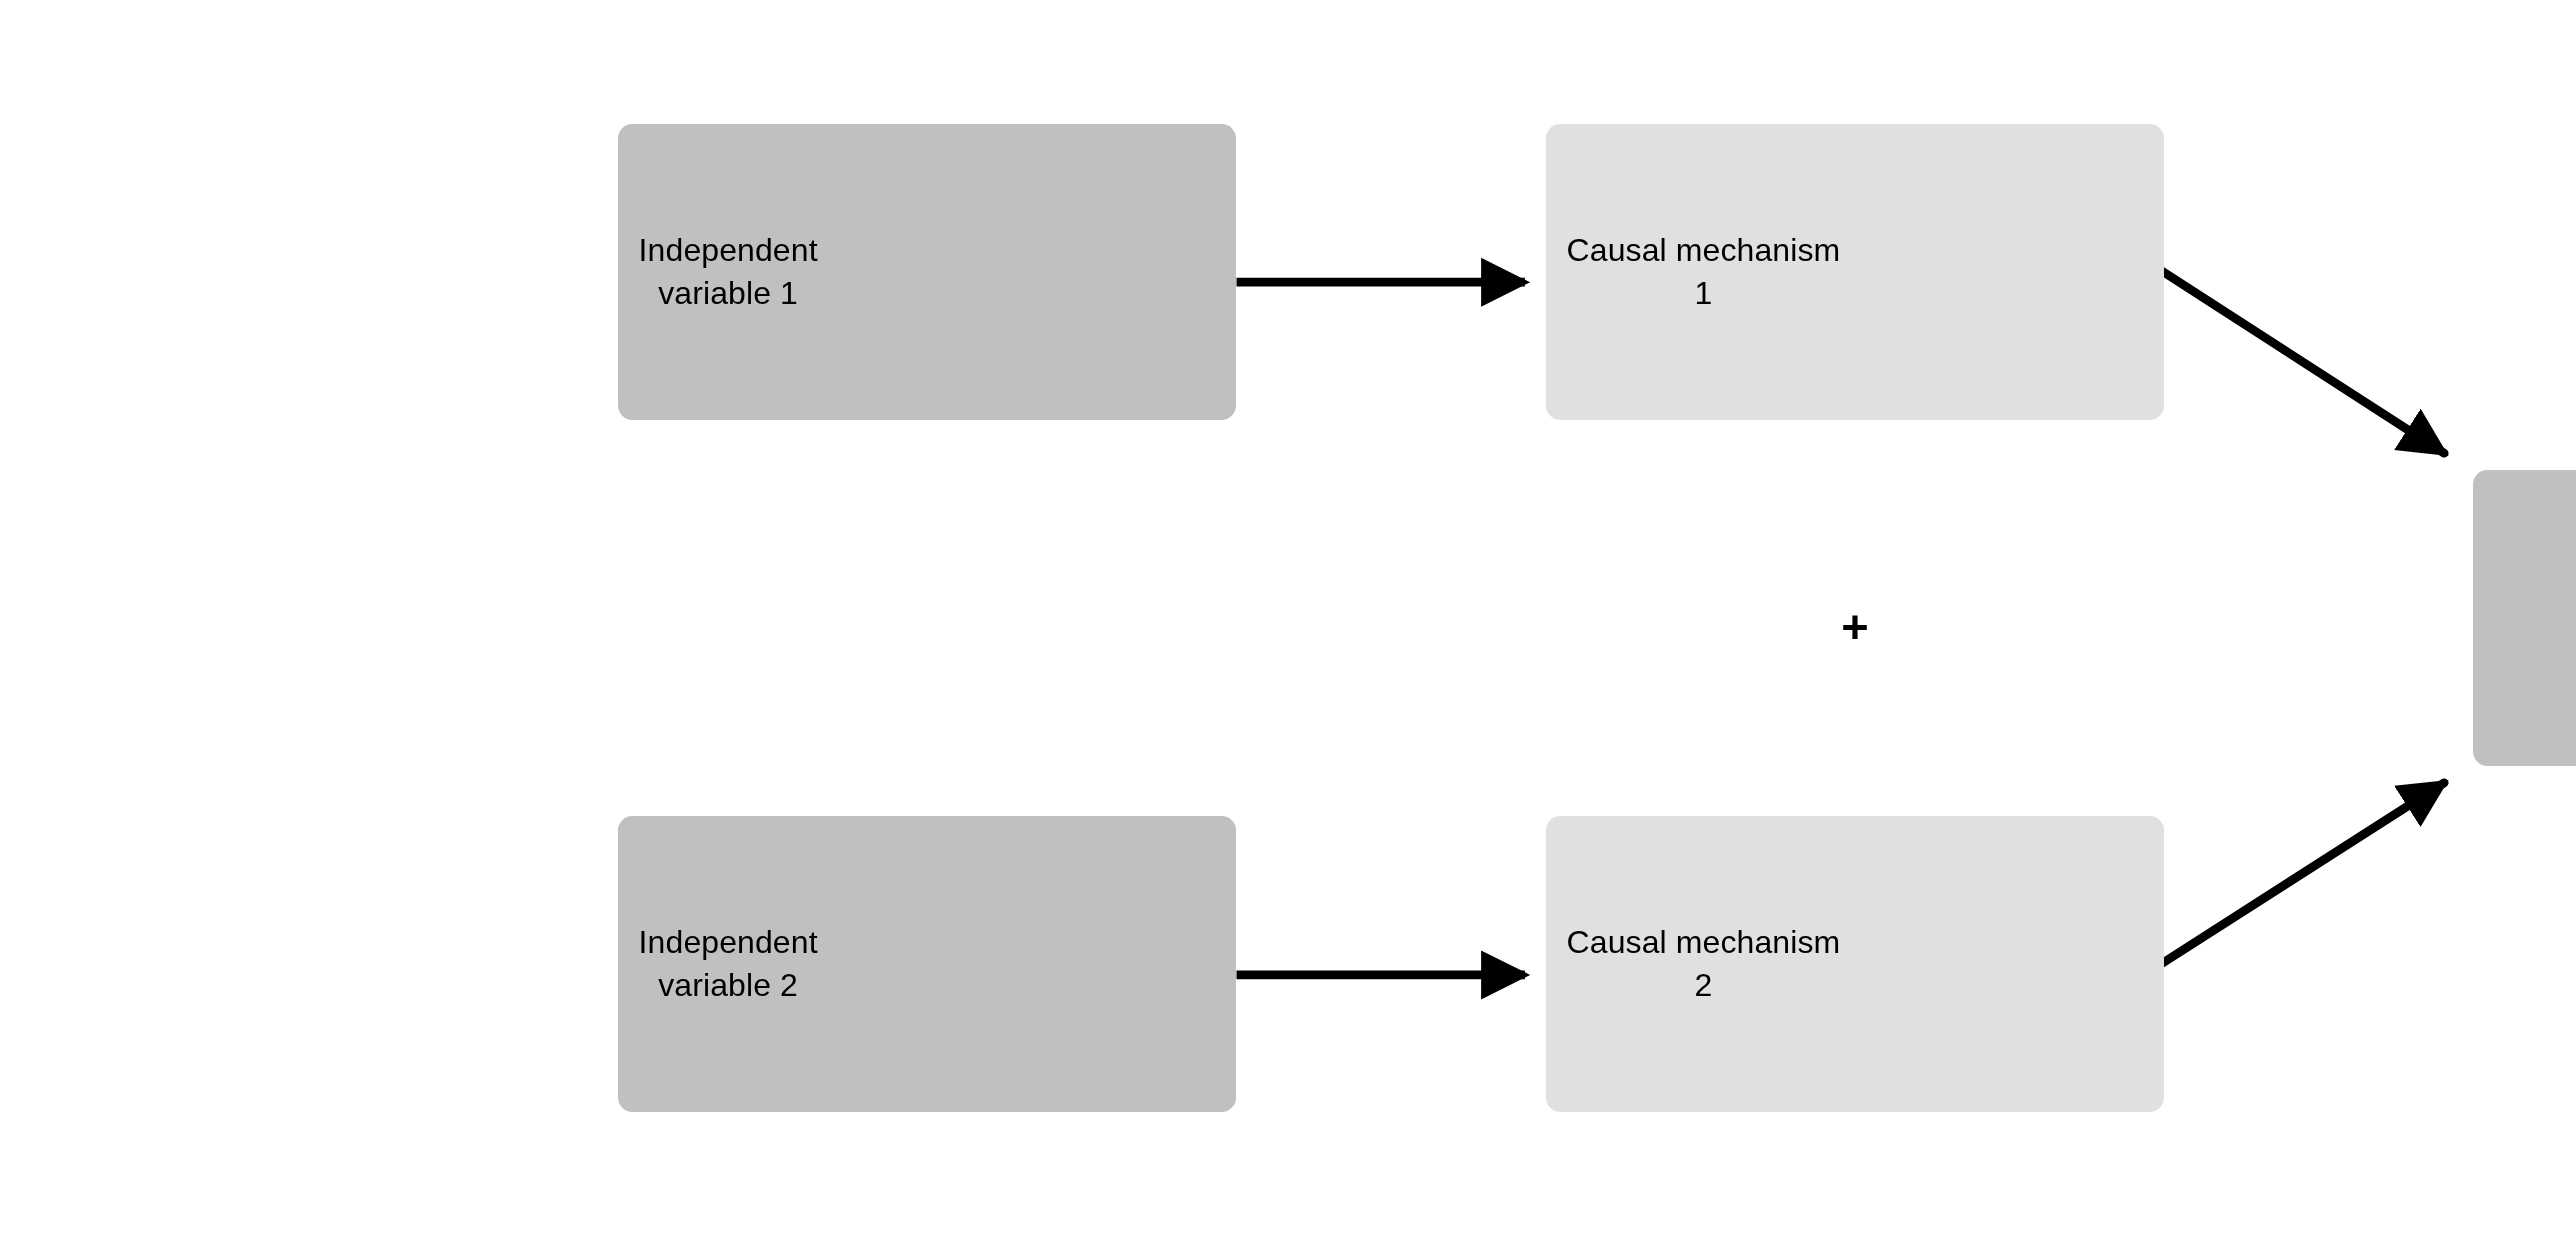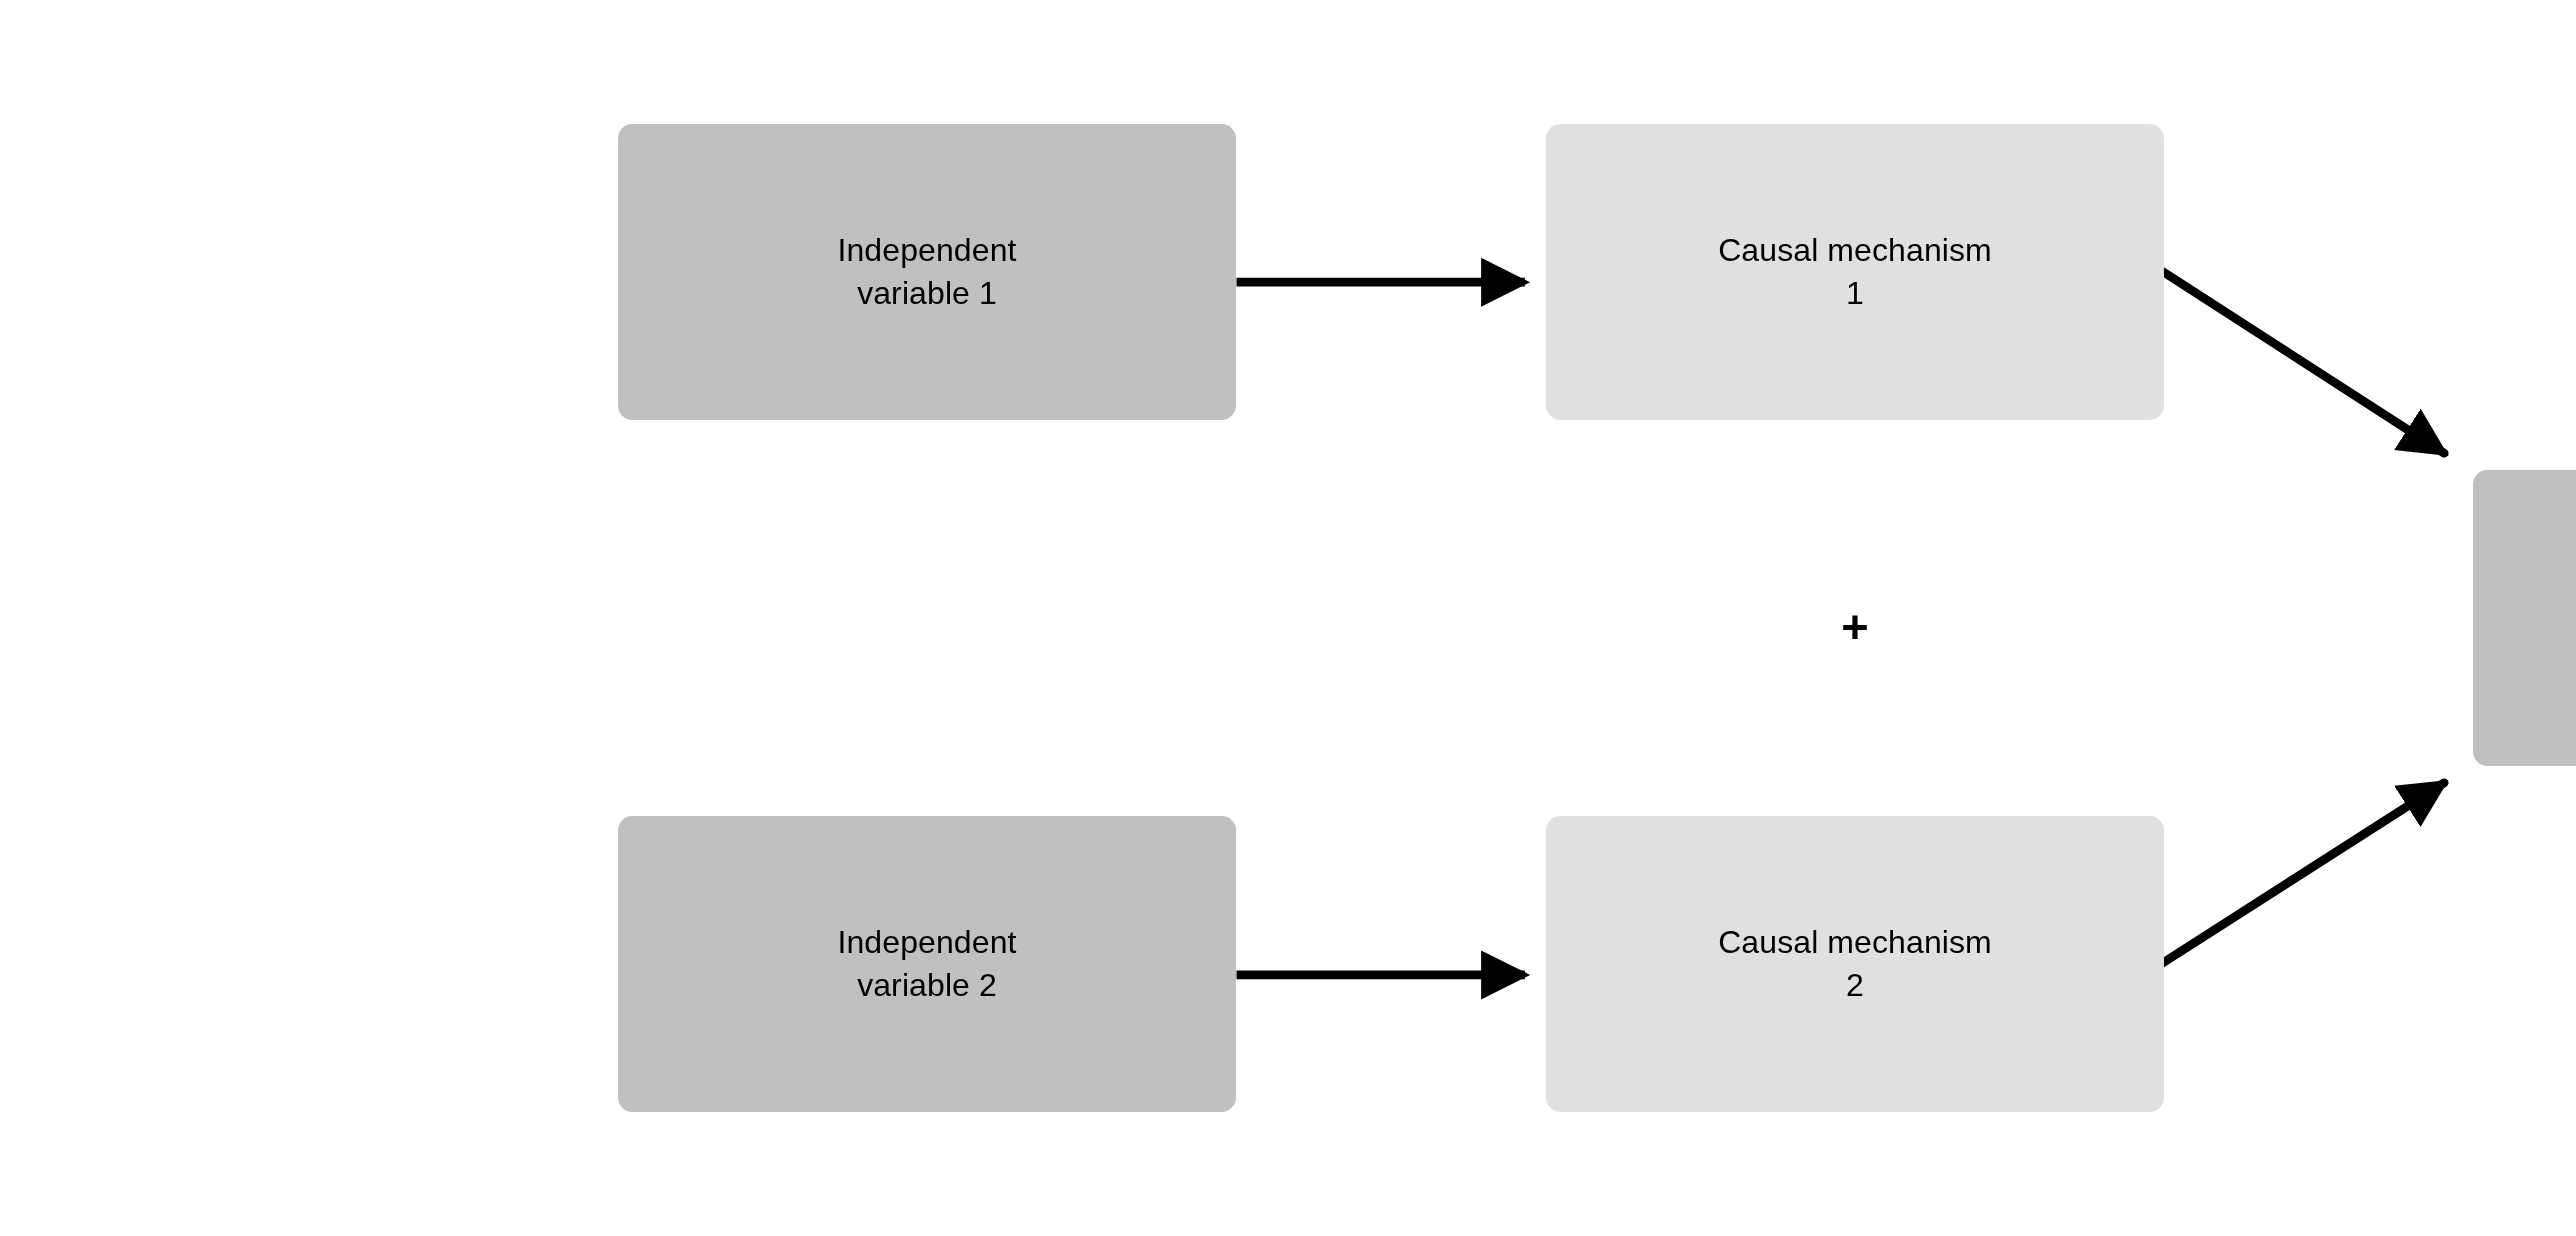--- a/index.html
+++ b/index.html
@@ -27,21 +27,21 @@
     width: 3709px;
     height: 1236px;
     pointer-events: none;
   }
   .node {
     position: absolute;
     box-sizing: border-box;
     border-radius: 14.4px;
     display: flex;
     align-items: center;
-    justify-content: center;
+    justify-content: flex-start;
     text-align: center;
     color: #000000;
     font-size: 32px;
     line-height: 1.34;
     font-weight: 400;
     letter-spacing: 0.1px;
     white-space: pre-line;
     user-select: none;
   }
   .node-label {

